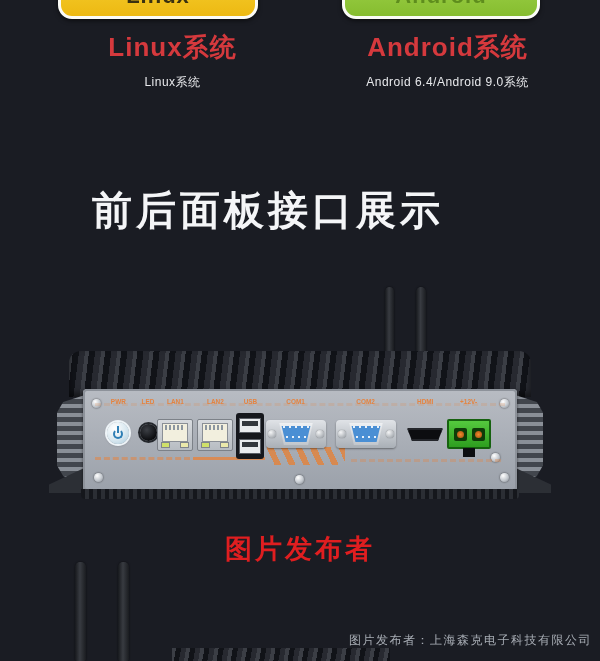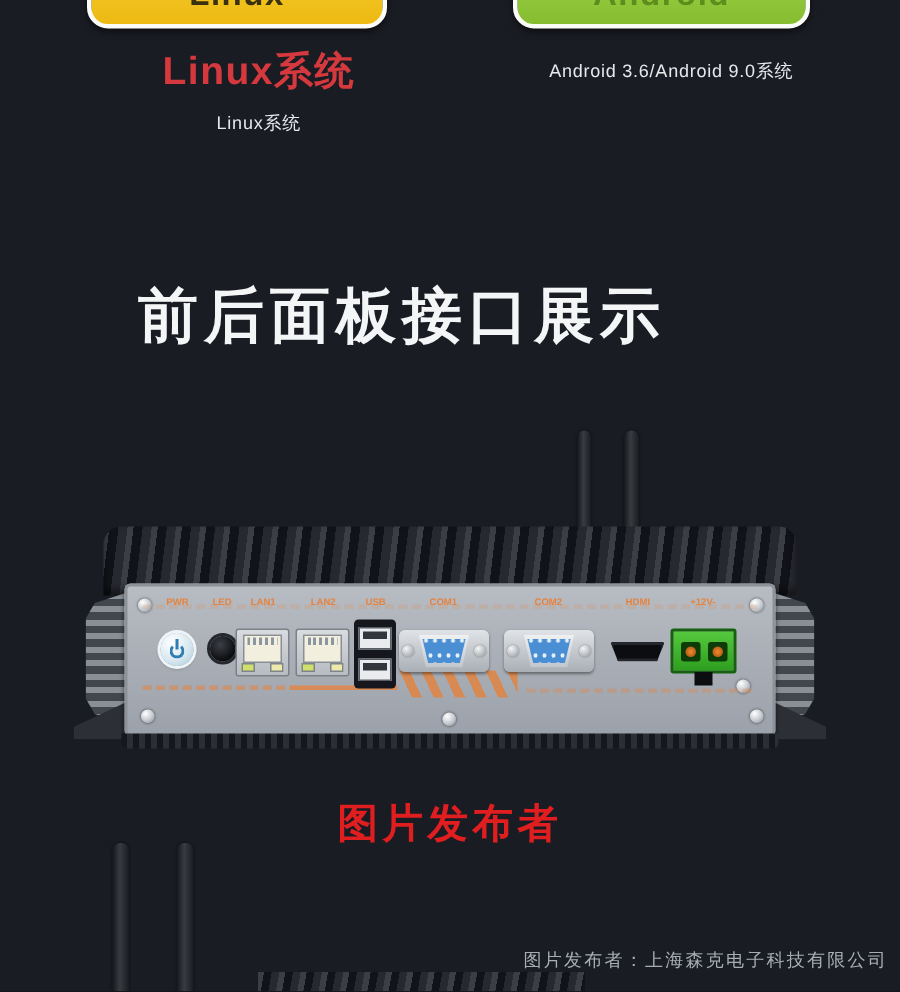--- a/index.html
+++ b/index.html
@@ -174,21 +174,22 @@
   </div>
   <div class="ribbon ribbon-android">
     <span class="ribbon-text">Android</span>
   </div>
 
   <div class="sys sys-linux">
     <div class="sys-title">Linux系统</div>
     <div class="sys-sub">Linux系统</div>
   </div>
   <div class="sys sys-android">
-    <div class="sys-sub">Android 3.6/Android 9.0系统</div>
+    <div class="sys-title">Android系统</div>
+    <div class="sys-sub">Android 6.4/Android 9.0系统</div>
   </div>
 
   <h1 class="main-title">前后面板接口展示</h1>
 
   <div class="device">
     <span class="antenna ant-1"></span>
     <span class="antenna ant-2"></span>
     <div class="fins"></div>
     <div class="rib rib-left"></div>
     <div class="rib rib-right"></div>

